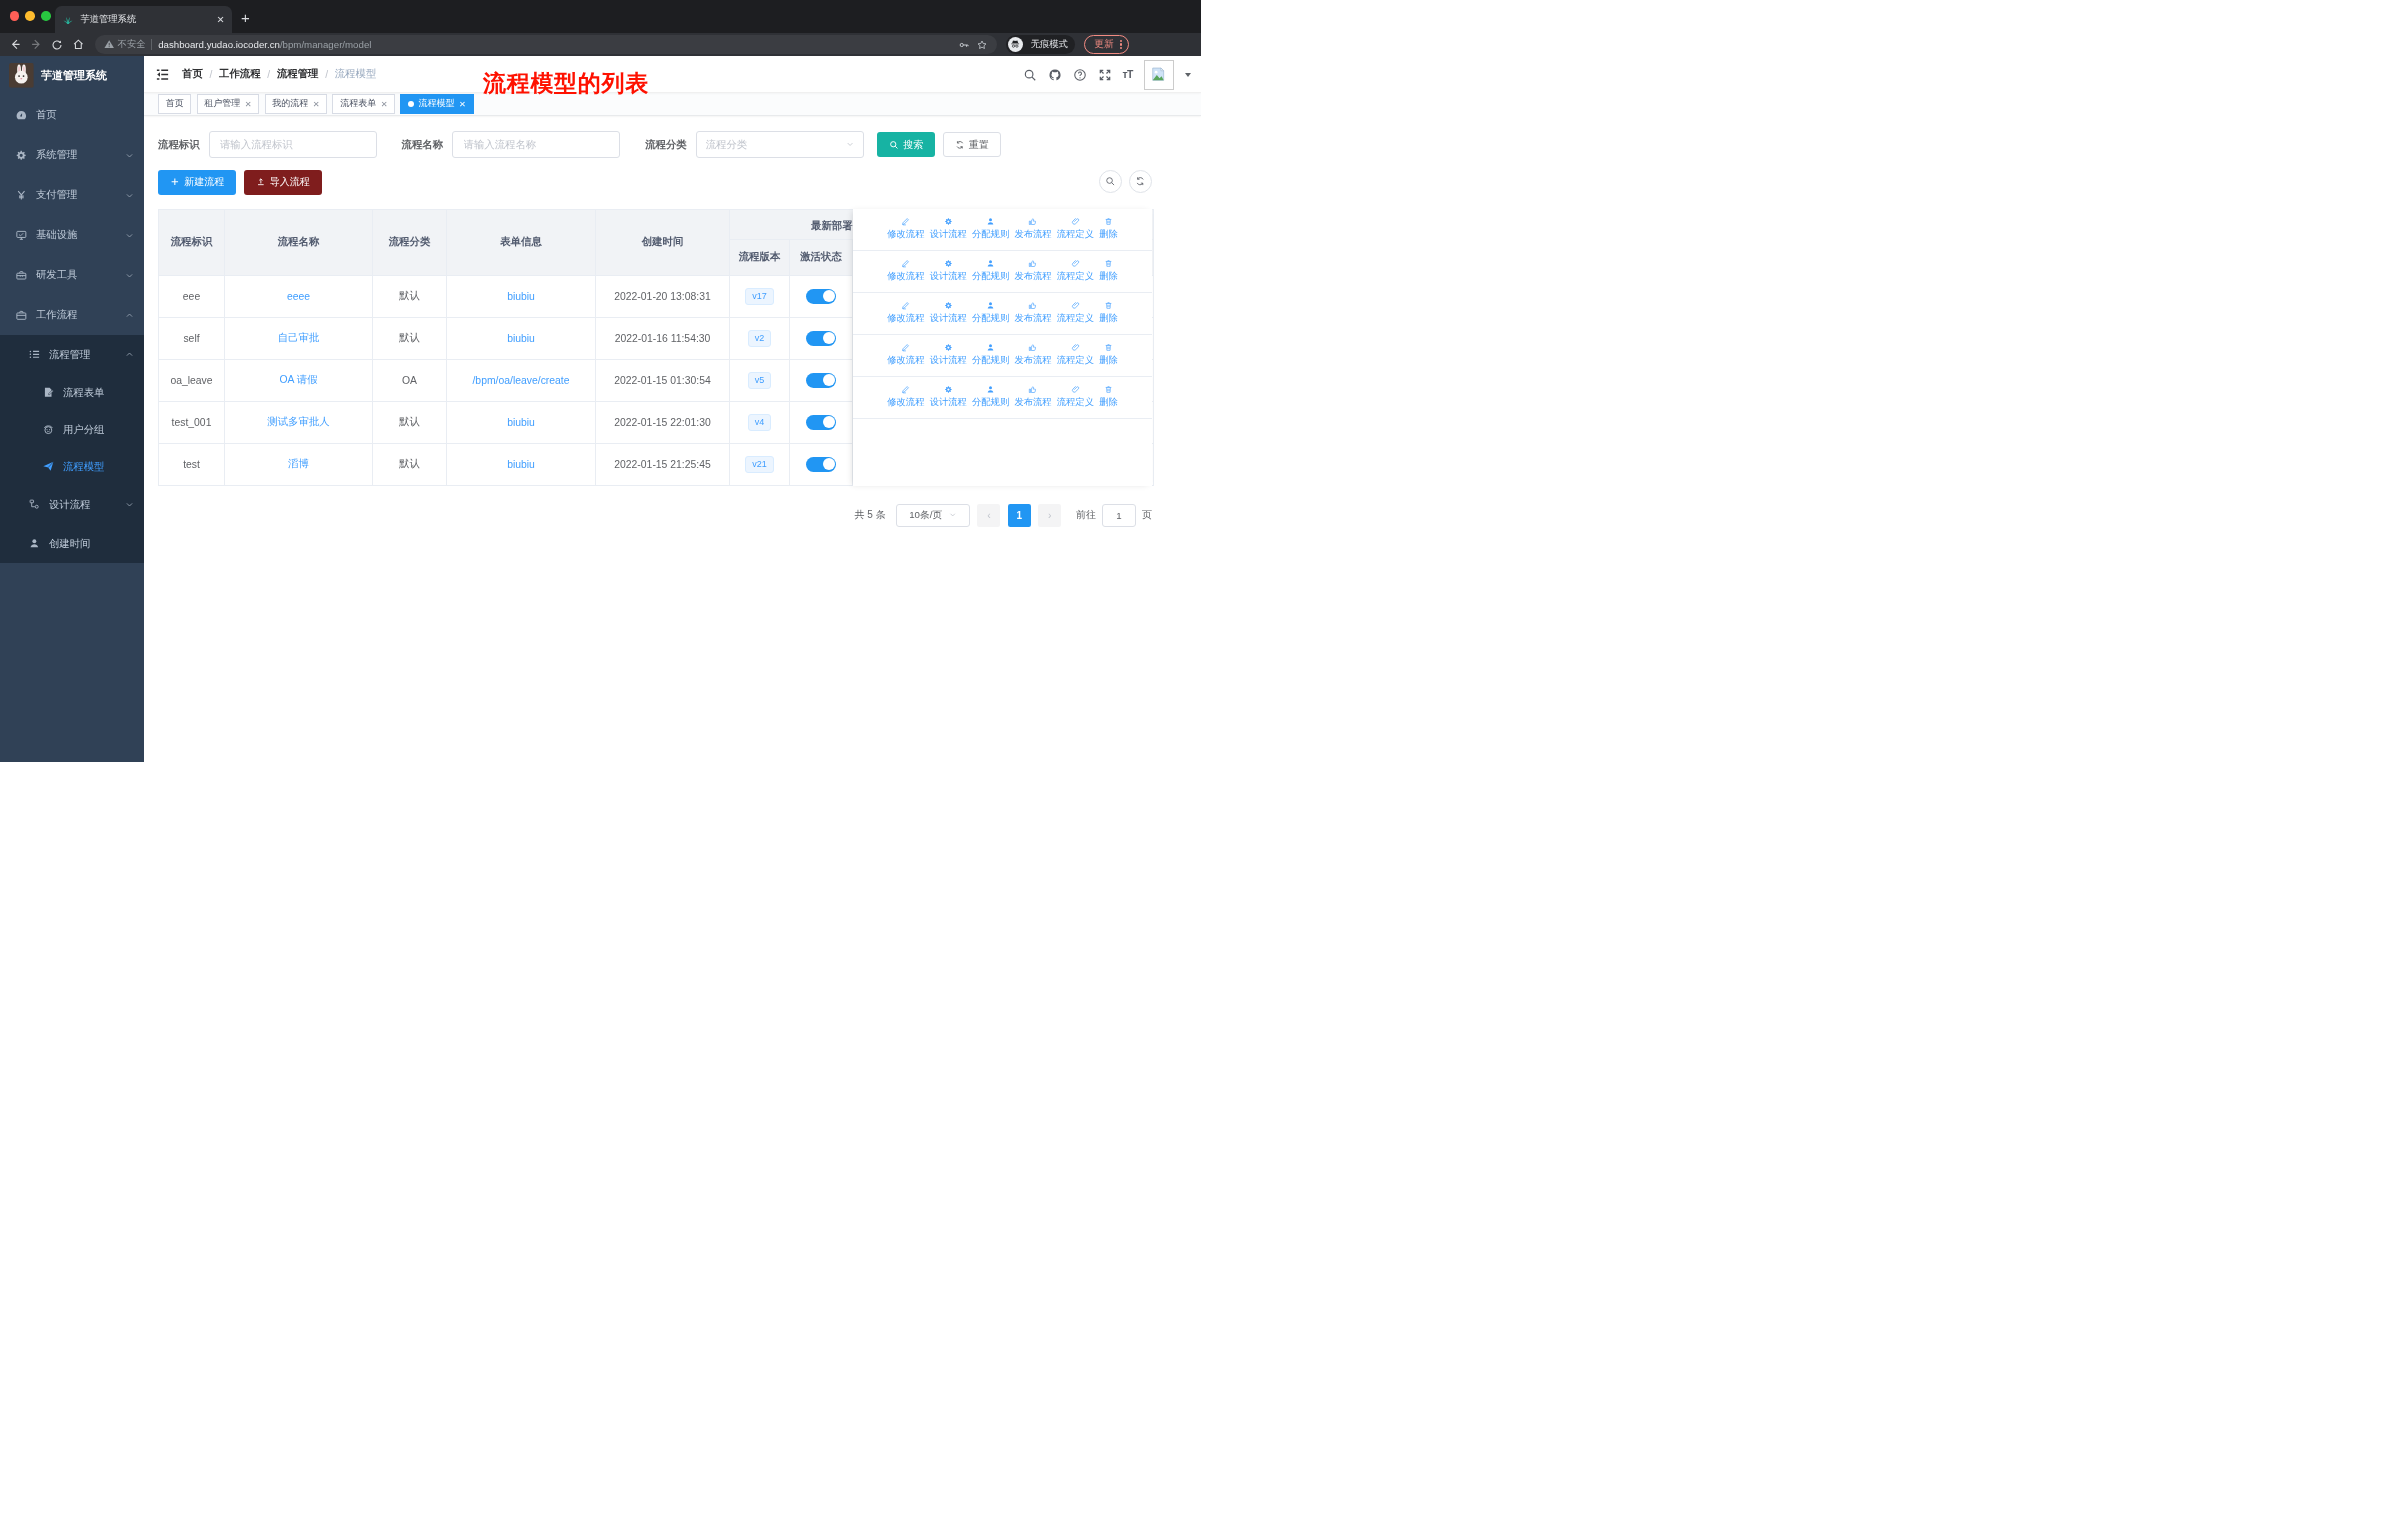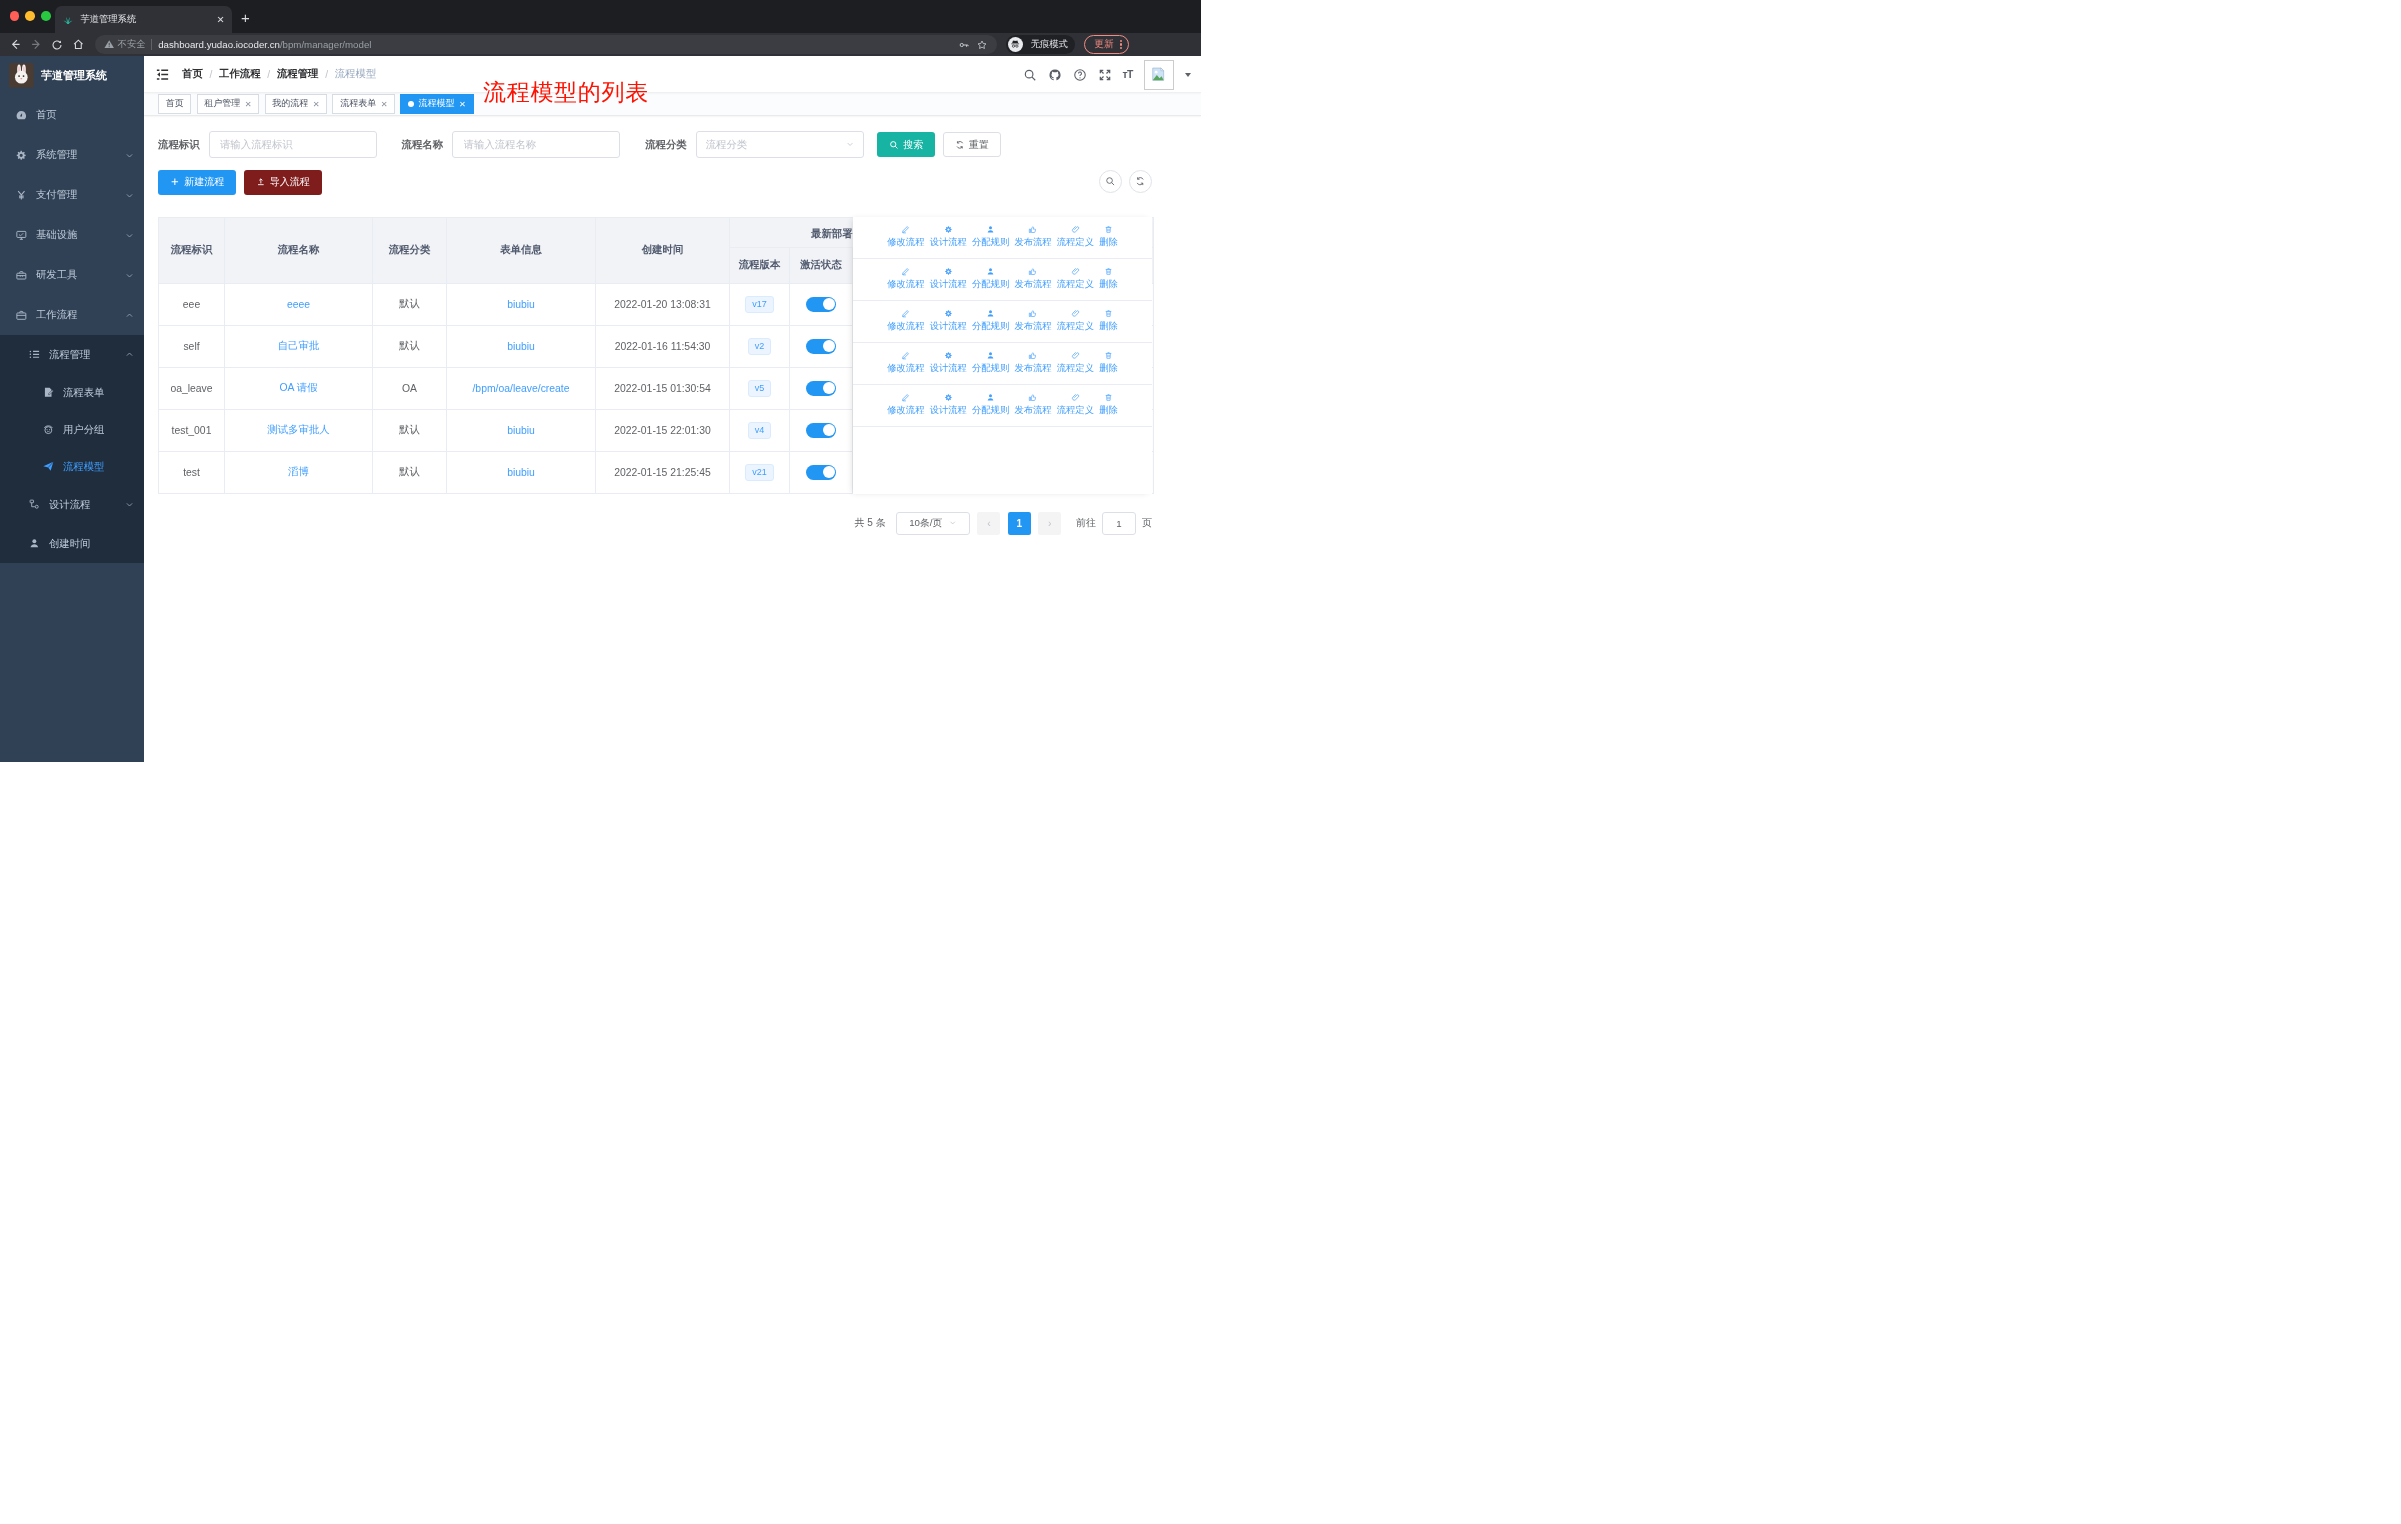--- a/index.html
+++ b/index.html
@@ -55,21 +55,21 @@
   .menu-item.active .mi{ color:#409eff; }
 
   .main{ flex:1; display:flex; flex-direction:column; background:#fff; min-width:0; }
   .topbar{ height:37px; display:flex; align-items:center; padding:0 11px; position:relative;
     border-bottom:0.7px solid #f0f0f0; box-shadow:0 0.7px 2.2px rgba(0,21,41,.06); }
   .hamburger{ width:15px; height:15px; color:#303133; margin-right:12px; }
   .breadcrumb{ display:flex; align-items:center; gap:6.7px; font-size:10.4px; }
   .breadcrumb .bc{ color:#303133; font-weight:600; }
   .breadcrumb .sep{ color:#c0c4cc; font-weight:400; }
   .breadcrumb .bc.last{ color:#97a8be; font-weight:400; }
-  .annotation{ position:absolute; left:339px; top:21px; font-size:23px; font-weight:400;
+  .annotation{ position:absolute; left:339px; top:12px; font-size:23px; font-weight:700;
     color:#fe1100; letter-spacing:0.7px; pointer-events:none; }
   .top-icons{ position:absolute; right:10.4px; top:0; height:37px; display:flex; align-items:center; gap:11px; color:#5a5e66; }
   .ti{ width:14px; height:14px; }
   .tt{ font-weight:700; font-size:10.4px; color:#5a5e66; letter-spacing:-0.7px; }
   .avatar-box{ width:30px; height:30px; border:0.7px solid #ccc; background:#fff; display:flex;
     align-items:center; justify-content:center; }
   .caret{ width:0; height:0; border-left:3.7px solid transparent; border-right:3.7px solid transparent;
     border-top:4.5px solid #5f6368; }
 
   .tagsbar{ height:23px; background:#fbfcfd; border-bottom:0.7px solid #e8eaec;
@@ -91,21 +91,21 @@
   .f-gap{ width:25px; }
   .f-select{ width:168px; height:27px; border:0.7px solid #dcdfe6; border-radius:3px; padding:0 9px;
     display:flex; align-items:center; justify-content:space-between; color:#c0c4cc; font-size:10.4px; background:#fff; }
   .f-select .chev{ width:8.2px; height:8.2px; color:#c0c4cc; }
   .btn{ height:24.6px; border-radius:3px; border:0.7px solid transparent; display:inline-flex;
     align-items:center; gap:4.5px; padding:0 11px; font-size:10px; cursor:pointer; font-family:inherit; }
   .btn-search{ background:#17b3a3; color:#fff; margin-left:13.4px; }
   .btn-reset{ background:#fff; color:#606266; border-color:#dcdfe6; margin-left:7.4px; }
   .bi{ width:9.7px; height:9.7px; }
 
-  .tabletoolbar{ display:flex; align-items:center; margin-bottom:22px; position:relative; width:994px;}
+  .tabletoolbar{ display:flex; align-items:center; margin-bottom:14px; position:relative; width:994px;}
   .btn-create{ background:#2196f3; color:#fff; }
   .btn-import{ background:#7f1d1d; color:#fff; margin-left:7.4px; }
   .circle-btns{ position:absolute; right:0; top:0; display:flex; gap:7.4px; }
   .cbtn{ width:23px; height:23px; border-radius:50%; border:0.7px solid #dfe3e9; background:#fff;
     color:#5a5e66; display:flex; align-items:center; justify-content:center; }
   .cbtn svg{ width:10.4px; height:10.4px; }
 
   
   .tablewrap{ position:relative; width:994px; }
   table{ border-collapse:collapse; table-layout:fixed; width:994px; font-size:10.4px; color:#606266; }

